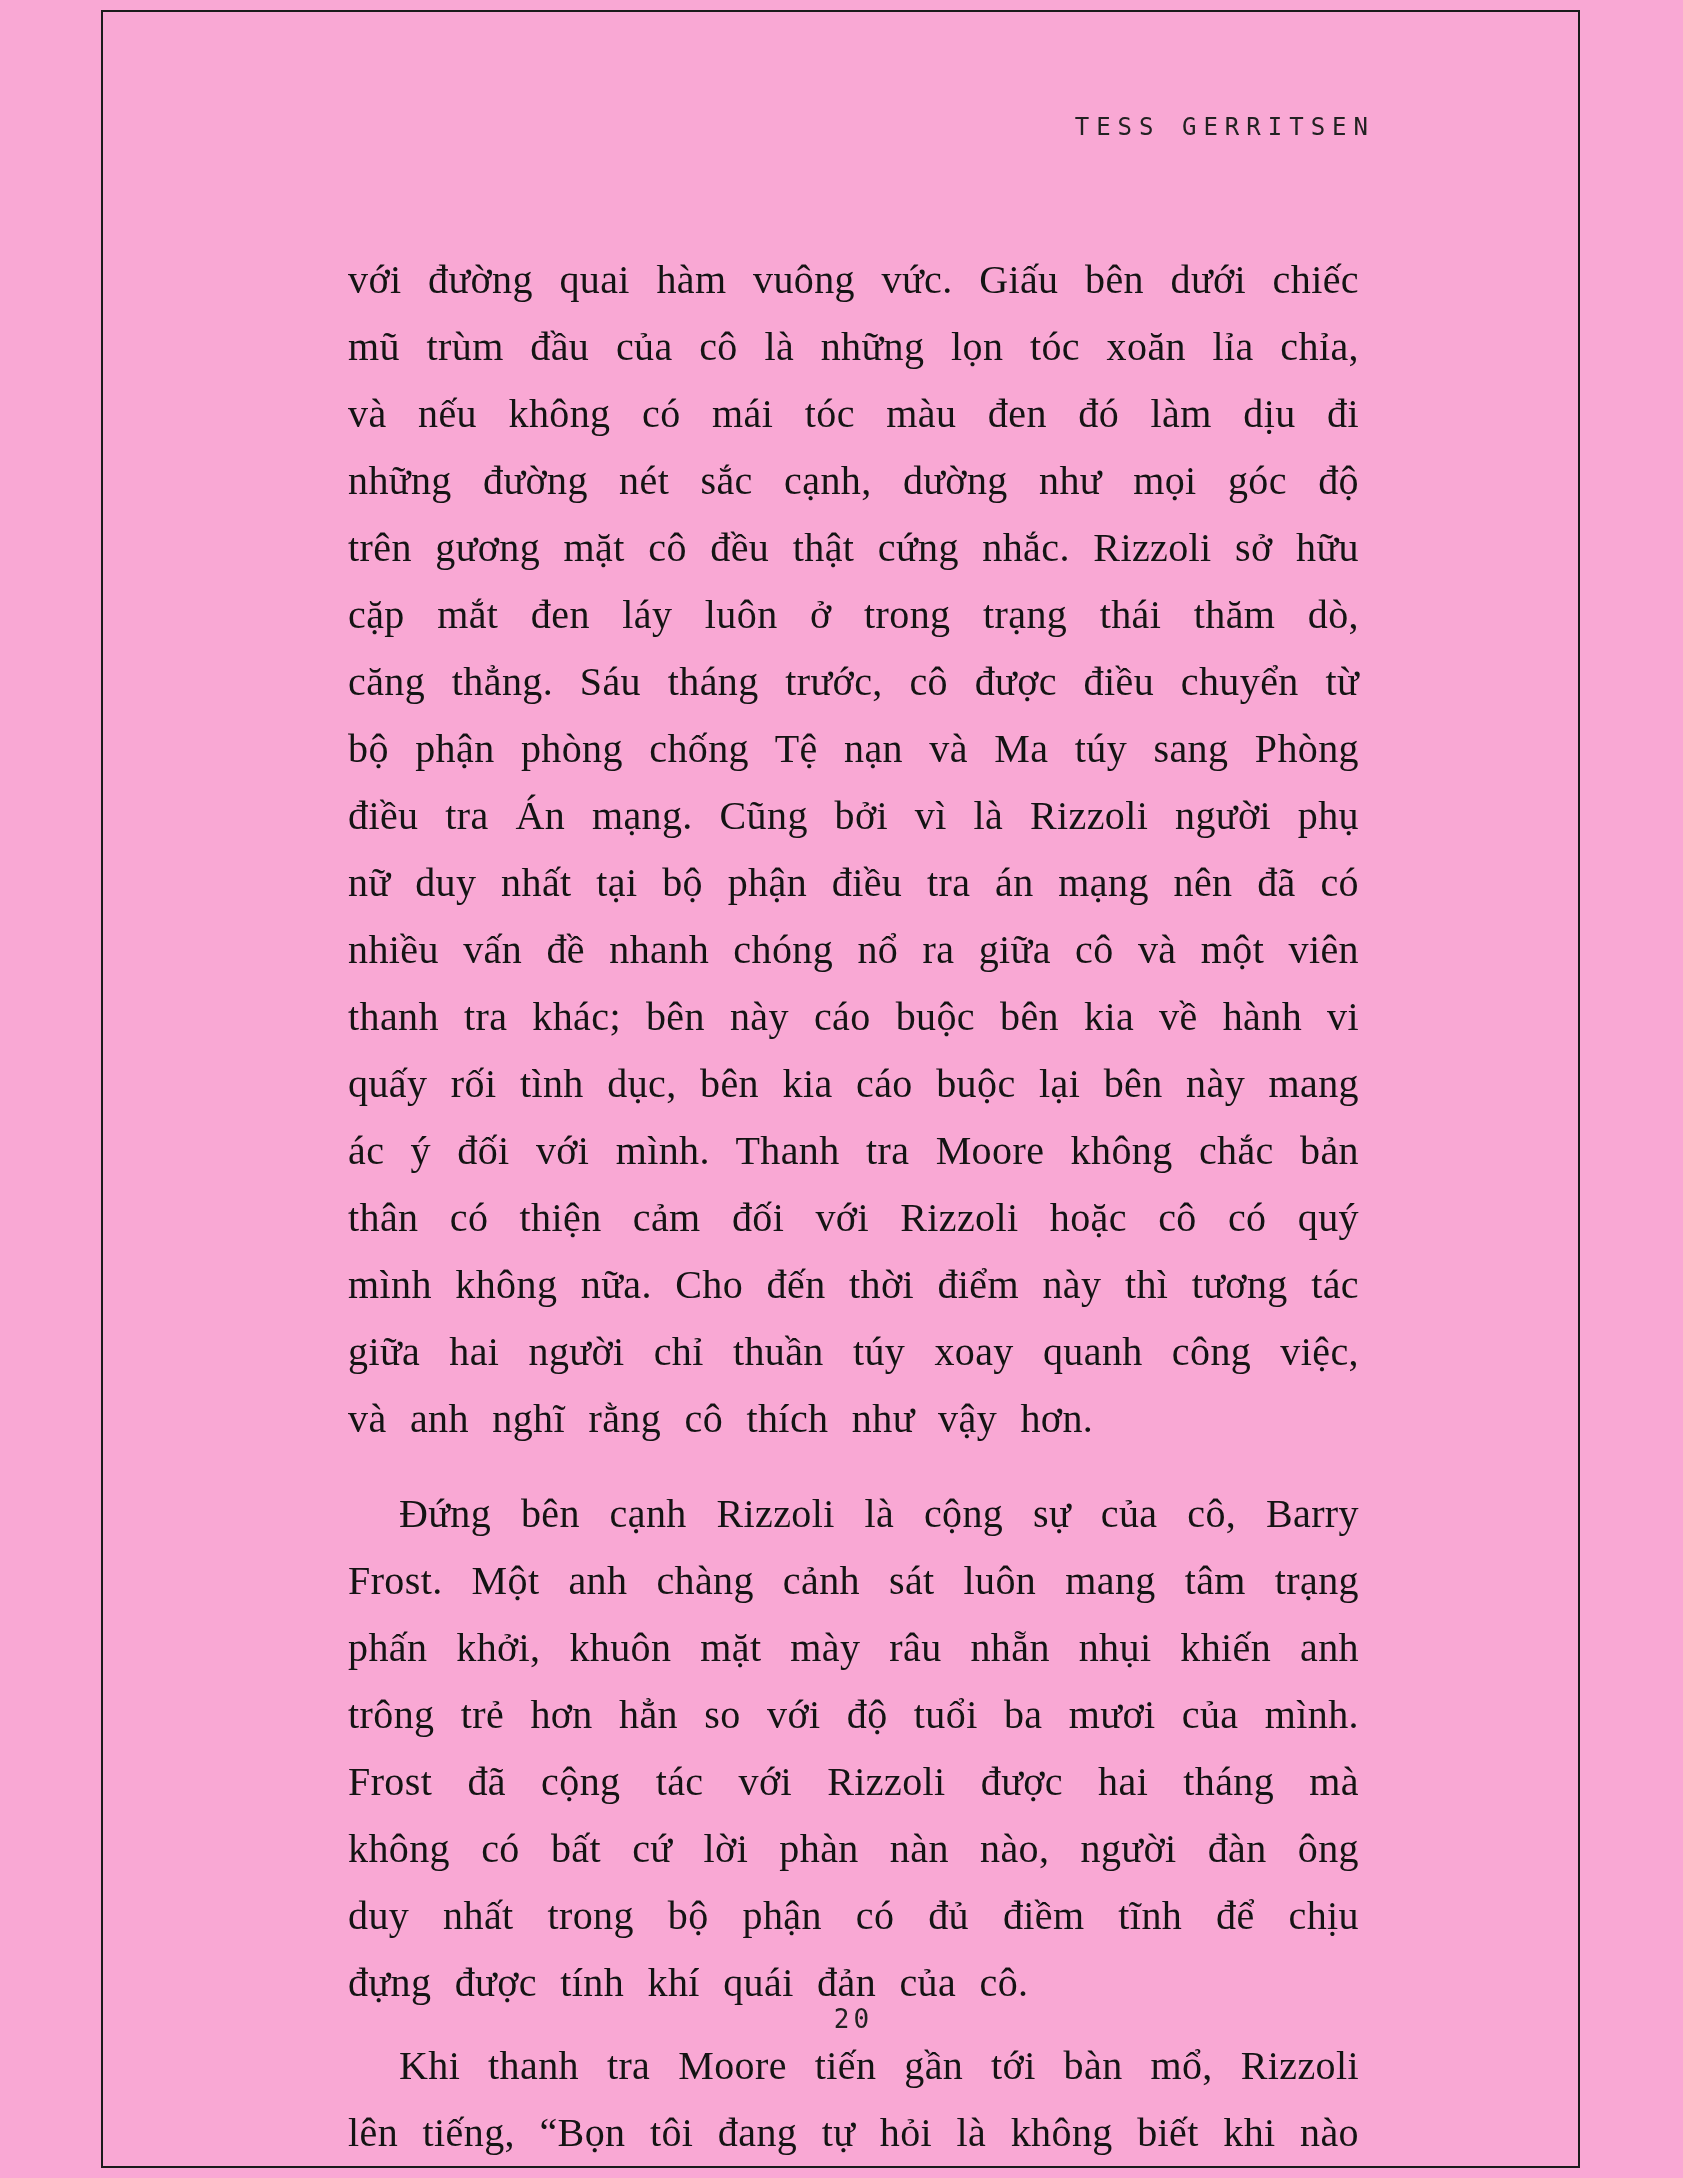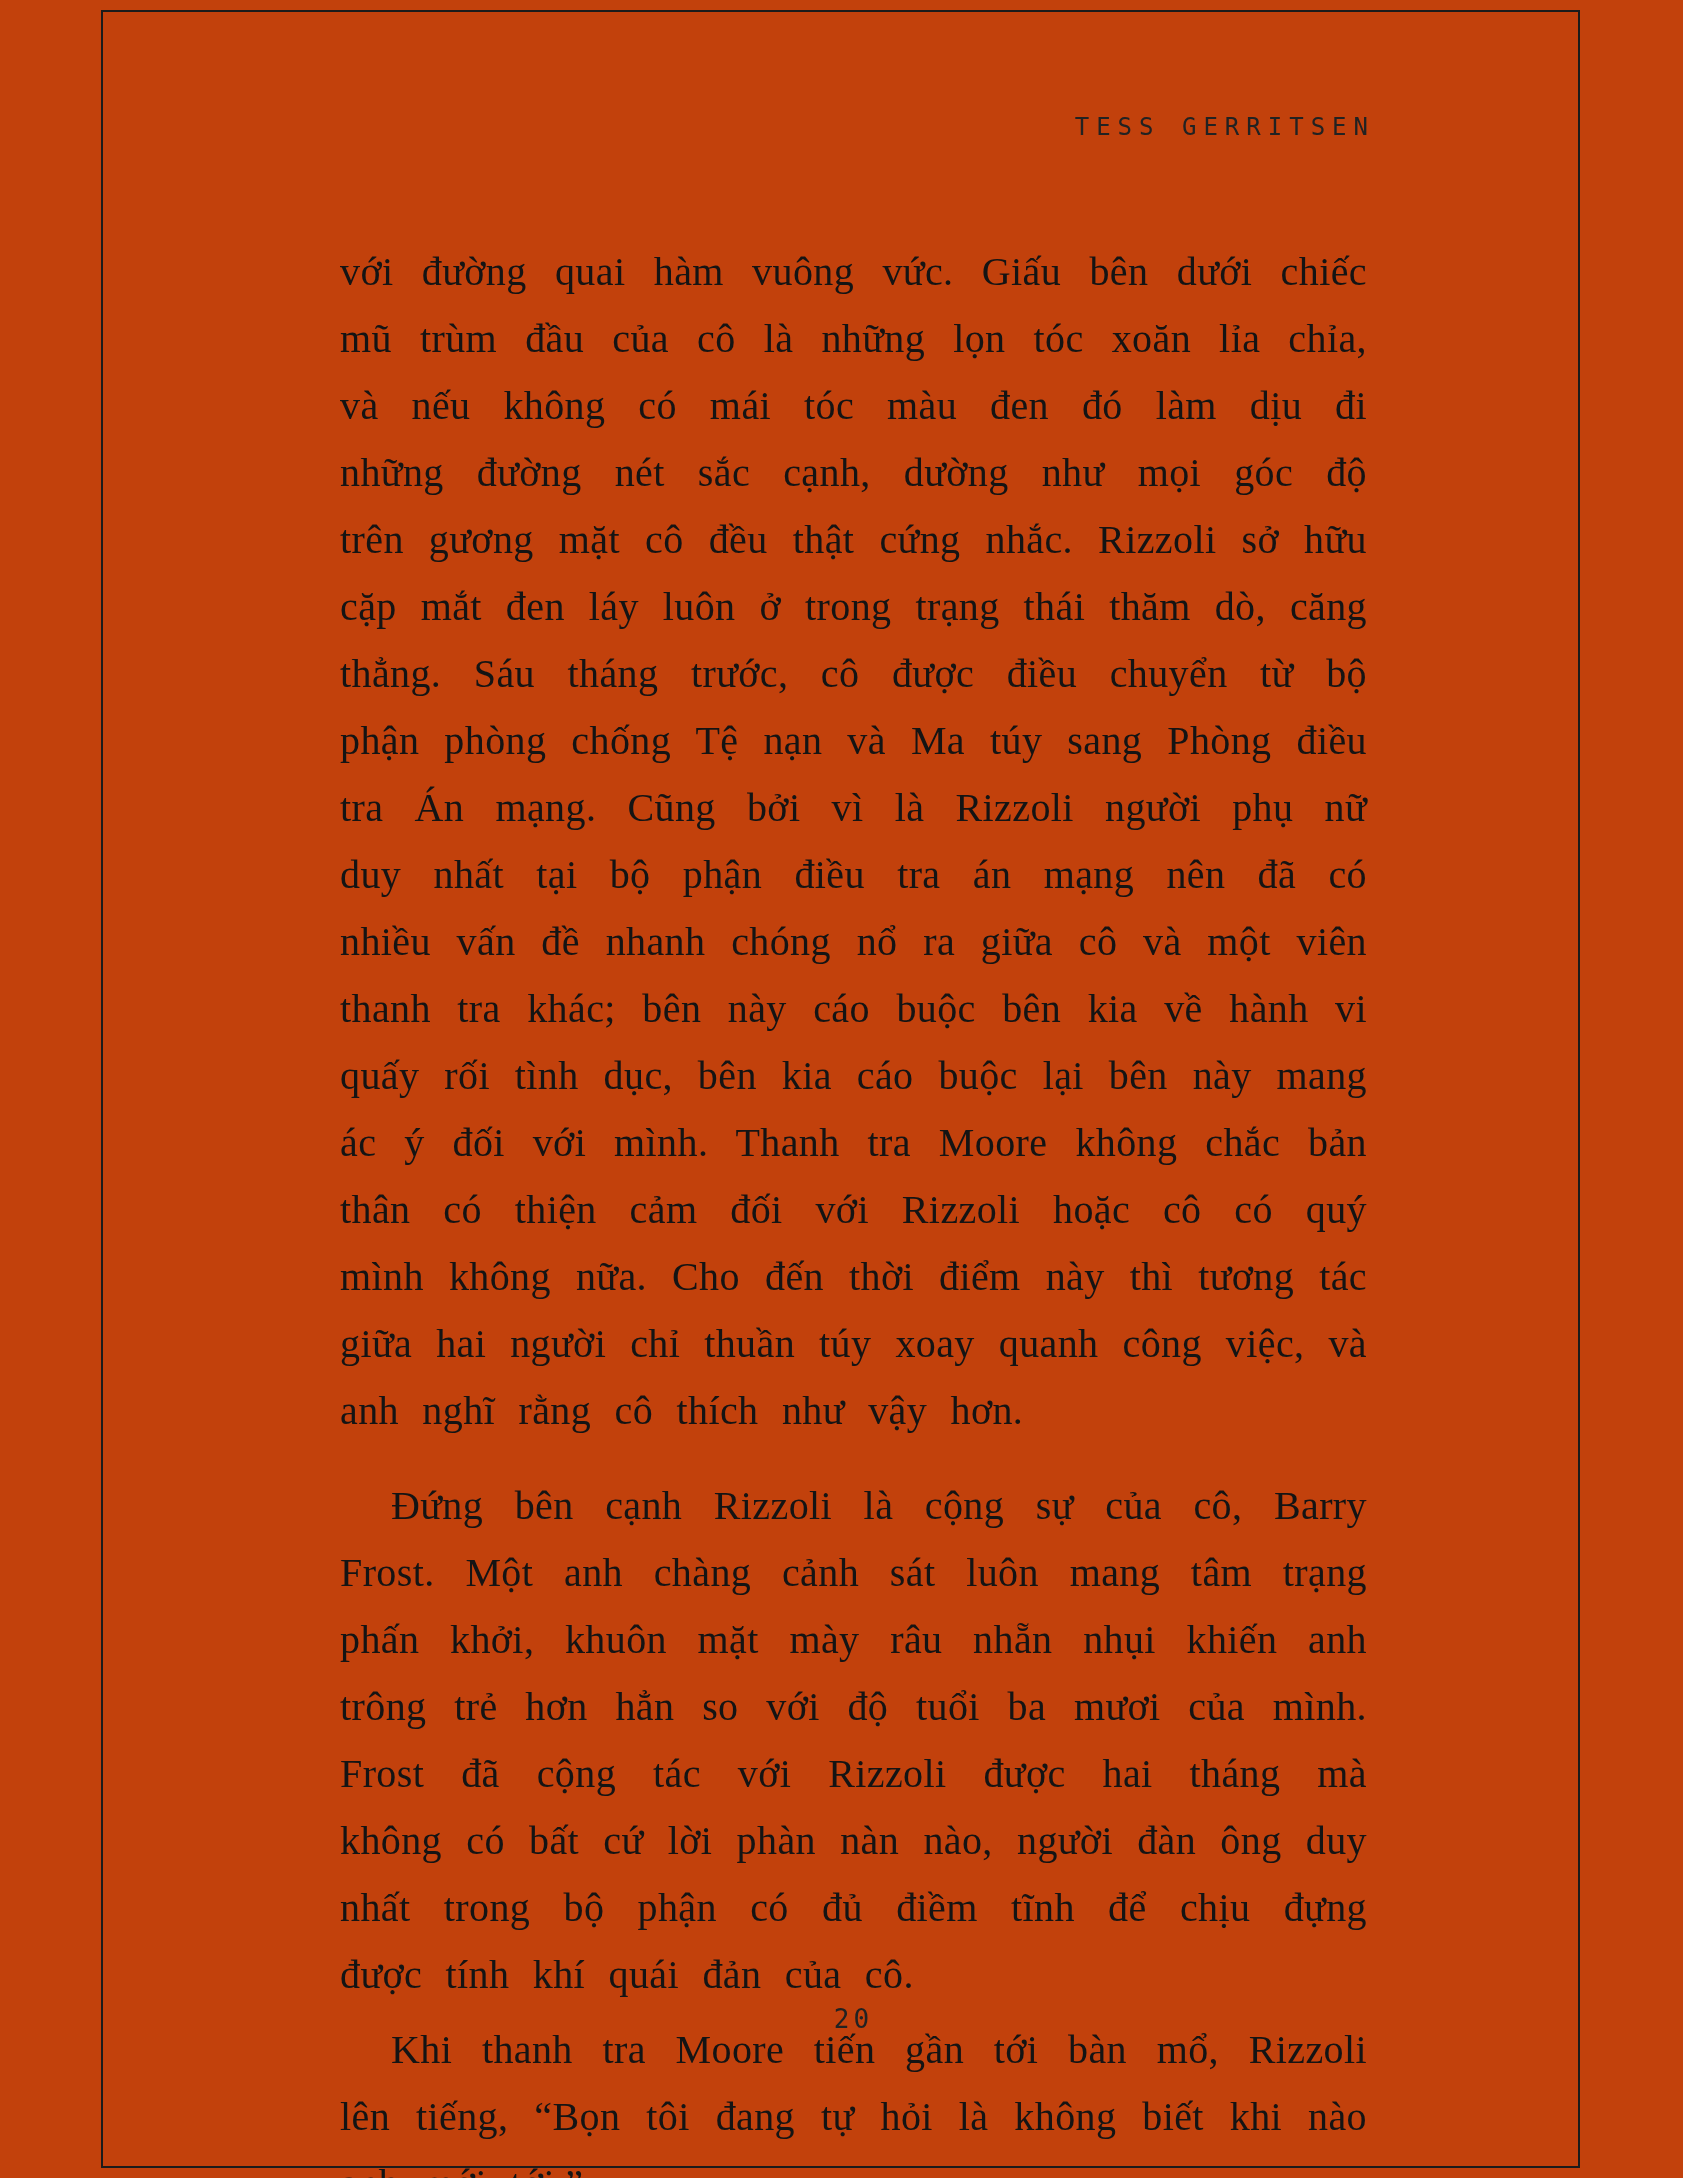--- a/index.html
+++ b/index.html
@@ -4,21 +4,21 @@
 <style>
   html, body {
     margin: 0;
     padding: 0;
     background: #ffffff;
   }
   .page {
     position: relative;
     width: 1683px;
     height: 2178px;
-    background: #c2410c;
+    background: #f9a8d4;
     color: #161616;
     overflow: hidden;
     font-family: "Liberation Serif", "DejaVu Serif", serif;
   }
   .border-frame {
     position: absolute;
     left: 101px;
     top: 10px;
     width: 1479px;
     height: 2158px;
@@ -45,21 +45,21 @@
     width: 1043px;
     font-size: 40px;
     line-height: 67px;
     letter-spacing: 0.4px;
     word-spacing: 13px;
     text-align: justify;
     text-align-last: left;
     color: #141414;
   }
   .para {
-    margin: 8px;
+    margin: 16px;
     text-indent: 51px;
   }
   .para-1 {
     text-indent: 0;
   }
   .para-2 {
     margin-top: 28px;
   }
   .para-3 {
     margin-top: 6px;

